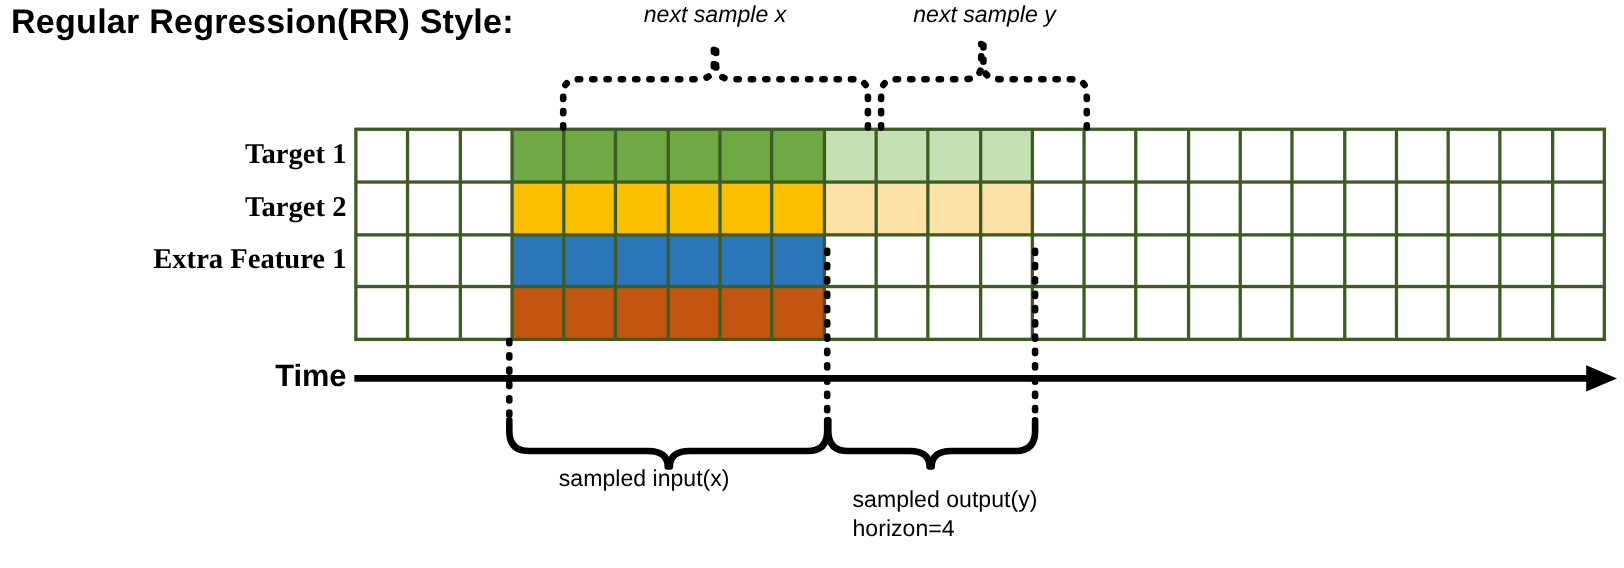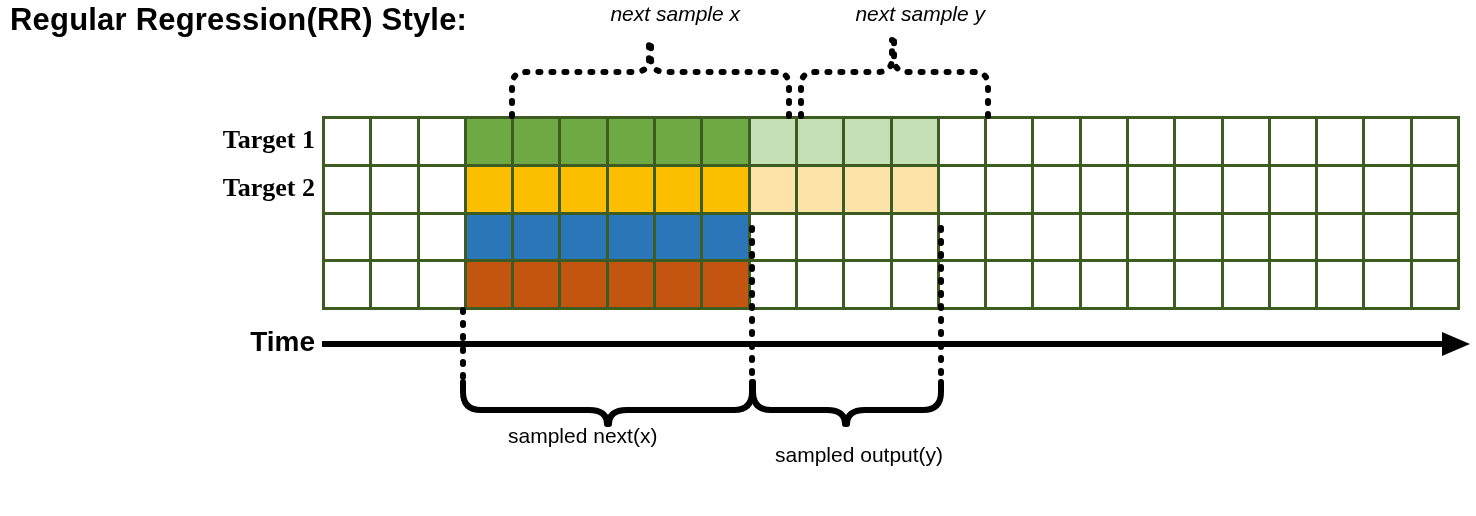--- a/index.html
+++ b/index.html
@@ -37,35 +37,36 @@
     font-size:28px;font-weight:700;
   }
   #time-axis{position:absolute;left:322px;top:326px;width:1150px;height:40px;}
 
   
   #annot{position:absolute;left:0;top:0;width:1476px;height:516px;
          pointer-events:none;}
 
   .top-label{
     position:absolute;font-size:21px;font-style:italic;
-    white-space:nowrap;text-align:right;
+    white-space:nowrap;text-align:center;
   }
 
   .bottom-block{
     position:absolute;font-size:21px;line-height:26px;white-space:nowrap;
   }
 </style>
 </head>
 <body>
 
 <div id="page-title">Regular Regression(RR) Style:</div>
 
 <div id="row-labels">
   <div class="row-label" style="top:0px">Target 1</div>
   <div class="row-label" style="top:48px">Target 2</div>
+  <div class="row-label" style="top:96px">Extra Feature 1</div>
 </div>
 
 <div id="grid">
     <div class="cell" style="background: rgb(255, 255, 255);"></div>
     <div class="cell" style="background: rgb(255, 255, 255);"></div>
     <div class="cell" style="background: rgb(255, 255, 255);"></div>
     <div class="cell" style="background: rgb(111, 169, 67);"></div>
     <div class="cell" style="background: rgb(111, 169, 67);"></div>
     <div class="cell" style="background: rgb(111, 169, 67);"></div>
     <div class="cell" style="background: rgb(111, 169, 67);"></div>
@@ -192,17 +193,18 @@
   <g stroke="#000" stroke-width="6" stroke-linecap="round" fill="none">
     <path d="M753,382 L753,392 Q753,410 771,410 L827,410 Q845,410 845,424"></path>
     <path d="M941,382 L941,392 Q941,410 923,410 L865,410 Q847,410 847,424"></path>
   </g>
 </svg>
 
 <div class="top-label" style="left:560px;top:2px;width:180px">next sample x</div>
 <div class="top-label" style="left:805px;top:2px;width:180px">next sample y</div>
 
 <div class="bottom-block" style="left:508px;top:423px">
-  <div>sampled next(x)</div>
+  <div>sampled input(x)</div>
 </div>
 <div class="bottom-block" style="left:775px;top:442px">
   <div>sampled output(y)</div>
+  <div>horizon=4</div>
 </div>
 
 </body></html>

